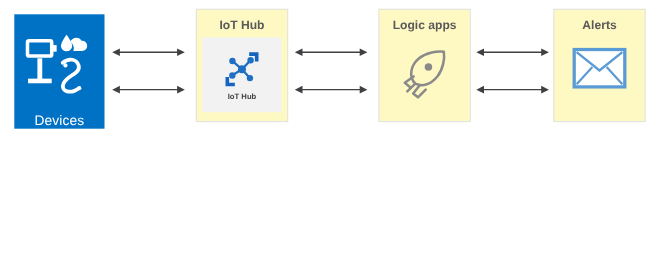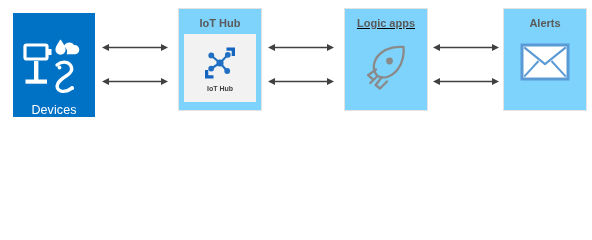--- a/index.html
+++ b/index.html
@@ -26,21 +26,21 @@
   .devices-tile {
     position: absolute;
     left: 13px;
     top: 13px;
     width: 82px;
     height: 104px;
     background: #0072c6;
     display: flex;
     flex-direction: column;
     align-items: center;
-    justify-content: flex-end;
+    justify-content: space-between;
     box-sizing: border-box;
   }
   .devices-icons {
     position: relative;
     width: 70px;
     height: 68px;
     margin-top: 13px;
   }
   .devices-label {
     color: #ffffff;
@@ -50,21 +50,21 @@
     letter-spacing: 0.1px;
     margin-top: 1px;
   }
 
   
   .card {
     position: absolute;
     top: 8px;
     width: 84px;
     height: 103px;
-    background: #7dd3fc;
+    background: #fef9c3;
     border: 1px solid #e3e3e3;
     box-sizing: border-box;
     display: flex;
     flex-direction: column;
     align-items: center;
   }
   .card-title {
     font-size: 11px;
     font-weight: bold;
     color: #5a5a5a;
@@ -225,21 +225,21 @@
     </div>
     <div class="arrow-row bottom">
       <svg width="68" height="11" viewBox="0 0 68 11">
         <line x1="7" y1="5.5" x2="61" y2="5.5" stroke="#404040" stroke-width="1.3"></line>
         <polygon points="1,5.5 8,2 8,9" fill="#404040"></polygon>
         <polygon points="67,5.5 60,2 60,9" fill="#404040"></polygon>
       </svg>
     </div>
   </div>
 
-  <div class="card card-logicapps" style="left:344px;text-decoration:underline;">
+  <div class="card card-logicapps" style="left:344px;">
     <div class="card-title">Logic apps</div>
     <div class="card-body">
       <div class="logic-icon-wrap">
         <svg width="54" height="54" viewBox="0 0 54 54">
           <g fill="none" stroke="#8a8a8a" stroke-width="2.3" stroke-linejoin="round" stroke-linecap="round">
 
             <path d="M18.5 35.0 C12.5 29.0 14.0 18.5 22.0 12.0 C28.5 6.7 38.5 5.2 44.5 6.0 C45.4 12.0 43.9 22.0 38.6 28.5 C32.1 36.4 24.5 38.0 18.5 35.0 Z"></path>
 
             <path d="M17.0 28.5 L9.0 34.2 L13.6 38.0"></path>
 

